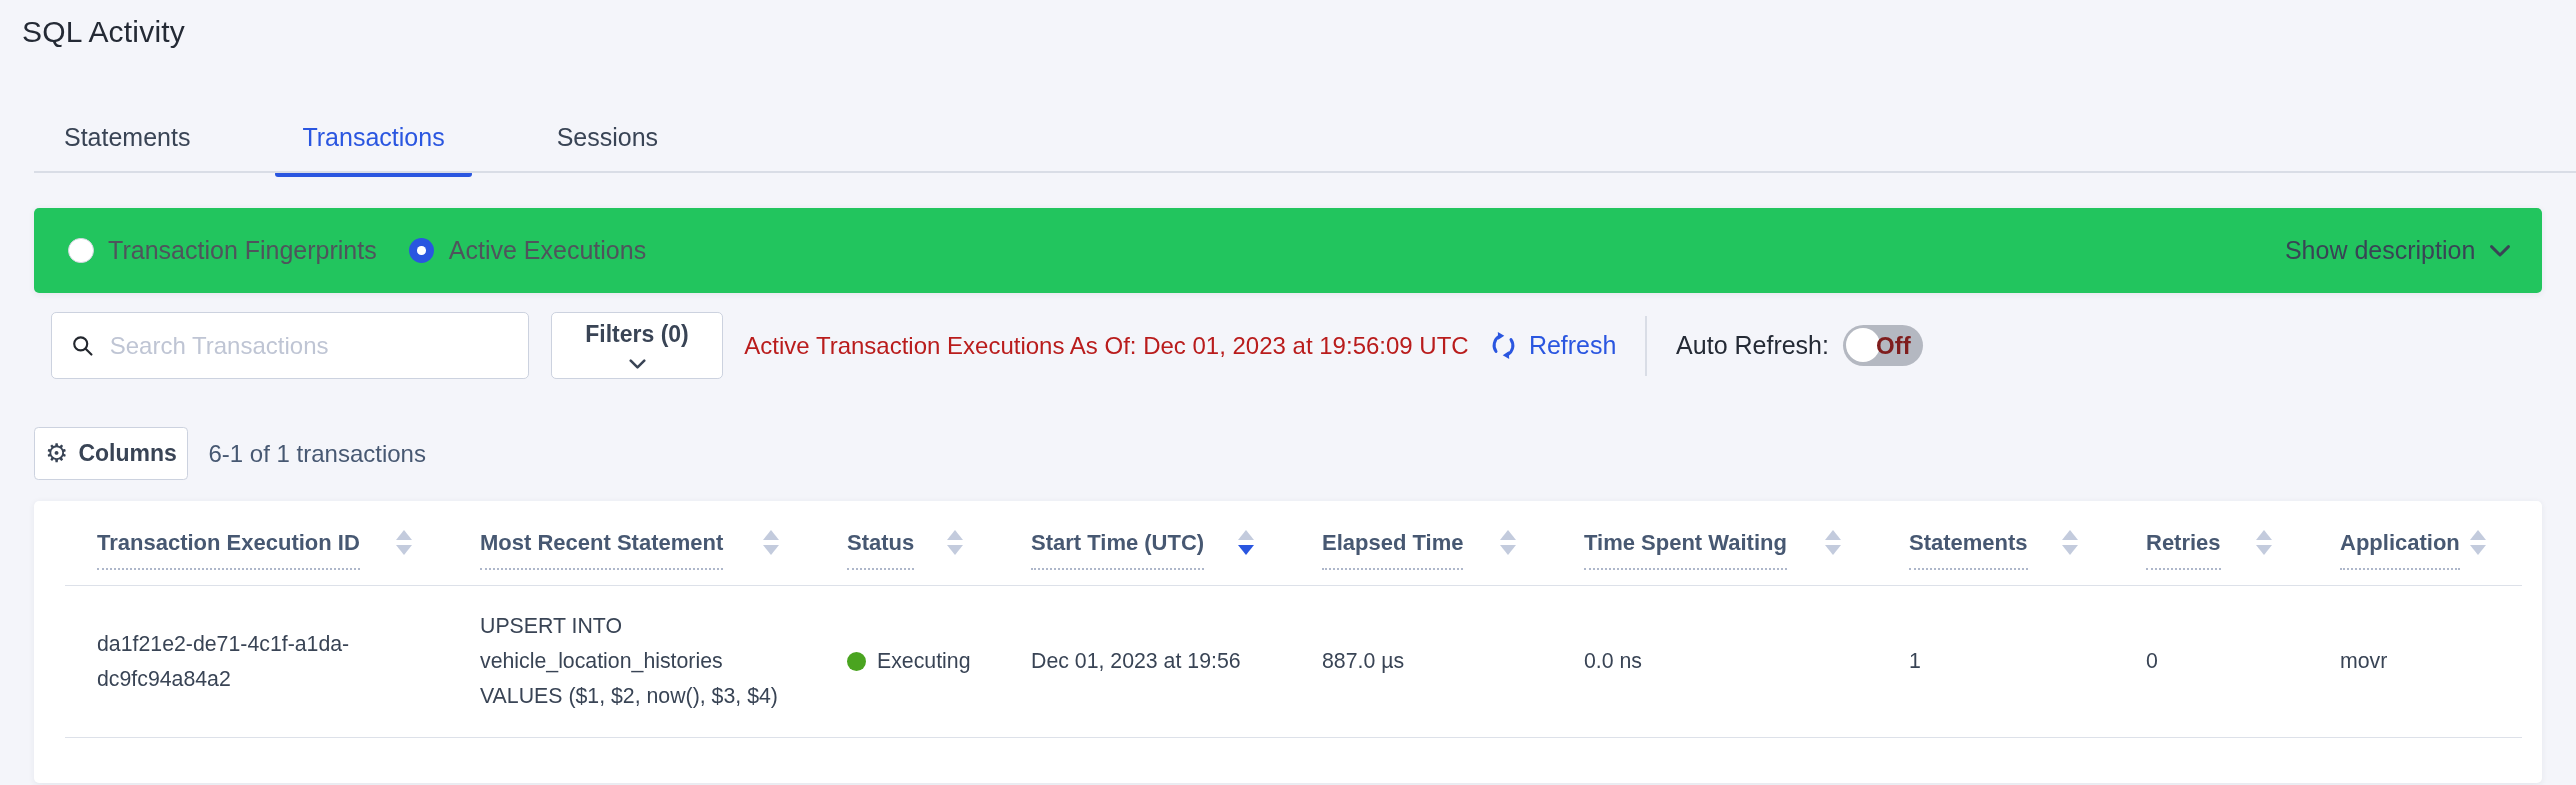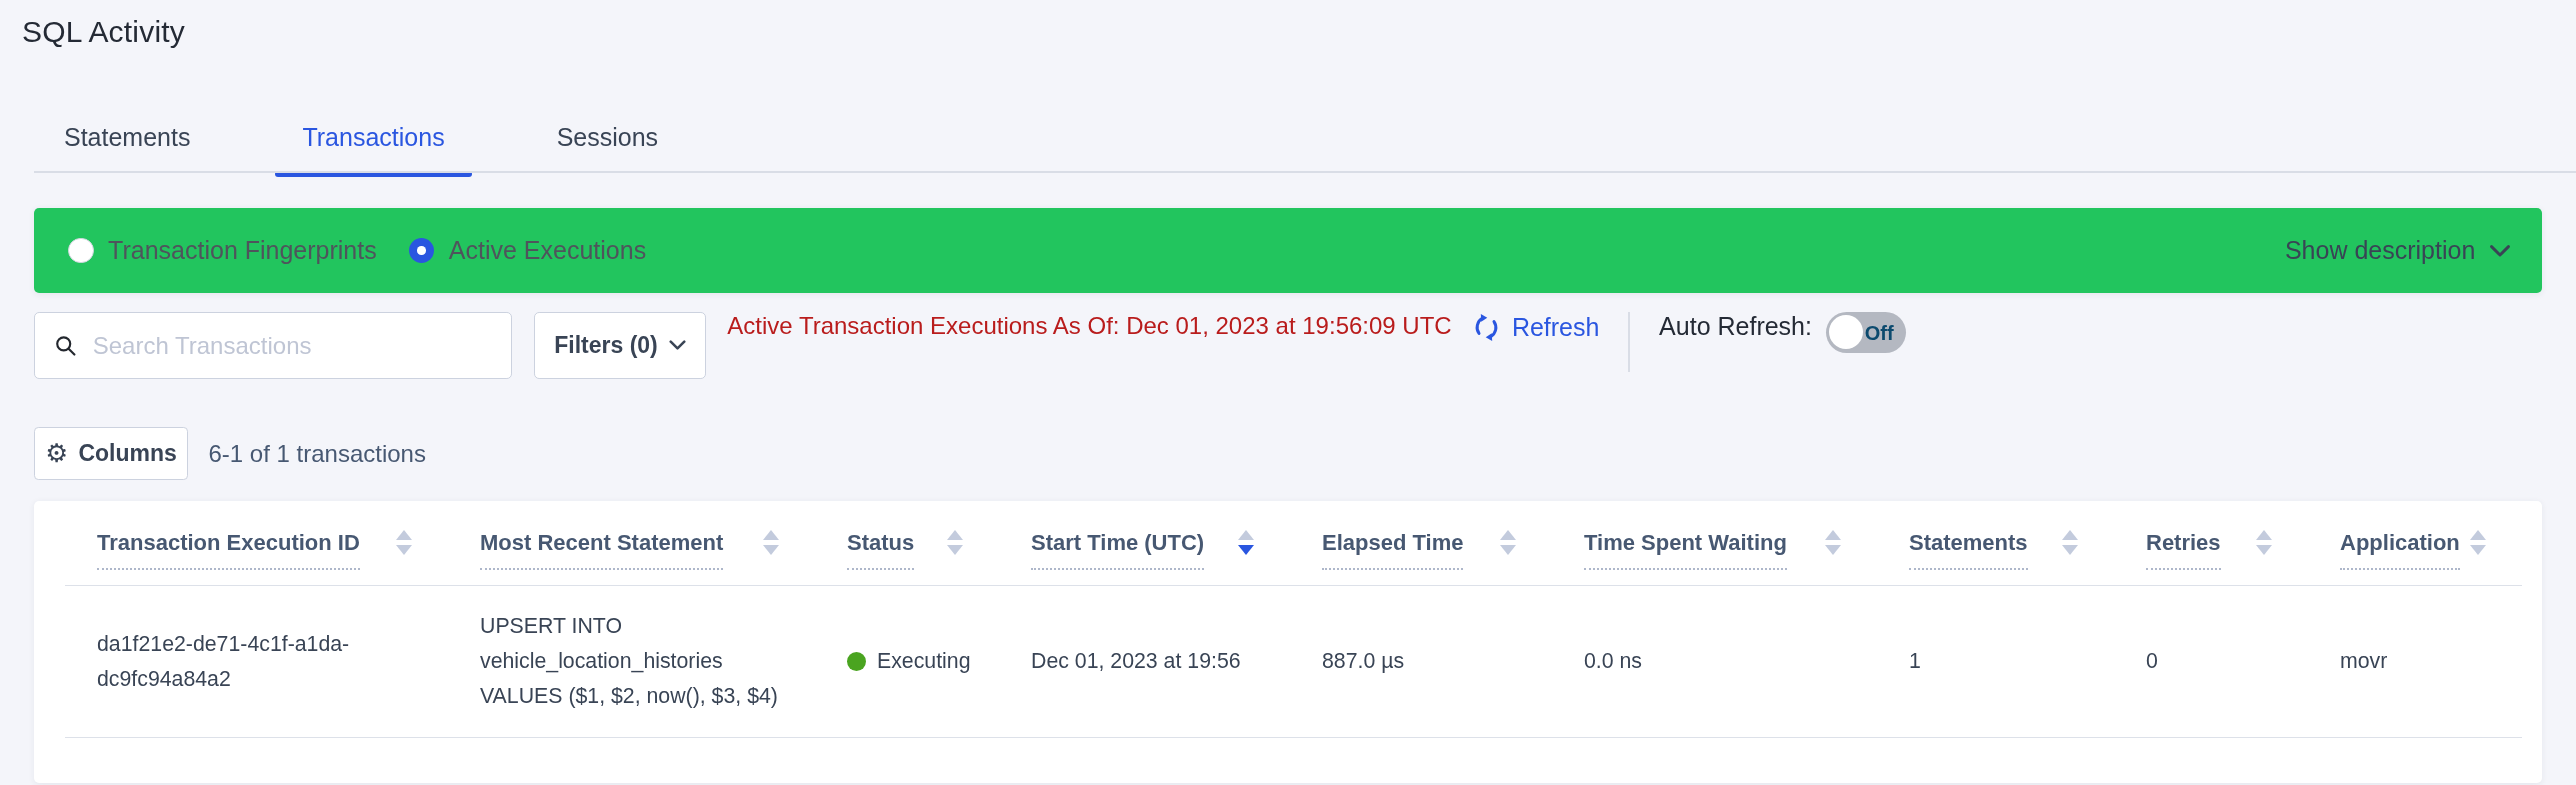--- a/index.html
+++ b/index.html
@@ -59,58 +59,58 @@
     border-radius:50%; background:#fff;
   }
   .radio-label{ margin-left:14.5px; font-size:25px; color:#4f545c; }
   .show-description{
     margin-left:auto; display:flex; align-items:center; gap:13.7px;
     font-size:25px; color:#394455; cursor:pointer;
   }
 
   
   .toolbar{
-    position:absolute; left:34px; right:34px; top:312px; height:67px;
-    display:flex; align-items:flex-start;
+    position:absolute; left:51px; right:34px; top:312px; height:67px;
+    display:flex; align-items:center;
   }
   .search-box{
     width:478px; height:67px; background:#fff;
     border:1.7px solid #ccd2df; border-radius:5.1px;
     display:flex; align-items:center; padding:0 19px;
   }
   .search-box input{
     border:none; outline:none; background:transparent;
     font-family:inherit; font-size:24px; color:#394455;
     margin-left:15.4px; width:100%;
   }
   .search-box input::placeholder{ color:#bfc5d4; }
   .filters-btn{
     margin-left:22px; width:172px; height:67px; background:#fff;
     border:1.7px solid #ccd2df; border-radius:5.1px;
     display:flex; align-items:center; justify-content:center; gap:11px;
-    font-size:23px; font-weight:700; color:#394455; cursor:pointer;
+    font-size:23px; font-weight:700; color:#394455; cursor:pointer;flex-direction:column;
   }
   .asof{ margin-left:21.3px; font-size:24px; color:#b91c1c; white-space:nowrap; }
   .refresh-btn{
     margin-left:19px; display:flex; align-items:center; gap:10.2px;
     color:var(--blue); font-size:25px; cursor:pointer; white-space:nowrap;
   }
   .v-divider{ width:1.7px; height:60px; background:var(--line); margin:0 29px; }
   .auto-refresh-label{ font-size:25px; color:var(--dark); white-space:nowrap; }
   .toggle{
     margin-left:13.7px; width:80px; height:41px; background:#b4b8c1;
     border-radius:22px; position:relative; cursor:pointer; flex:0 0 auto;
   }
   .toggle-knob{
     position:absolute; left:3.4px; top:3.4px; width:34px; height:34px;
     background:#fff; border-radius:50%;
   }
   .toggle-state{
     position:absolute; right:12px; top:50%; transform:translateY(-50%);
-    color:#0c4a6e; font-size:20px; font-weight:700;
+    color:#7f1d1d; font-size:24px; font-weight:700;
   }
 
   
   .table-controls{
     position:absolute; left:34px; top:427px; height:53px;
     display:flex; align-items:center;
   }
   .columns-btn{
     width:154px; height:53px; background:#fff;
     border:1.7px solid #ccd2df; border-radius:4.3px;

